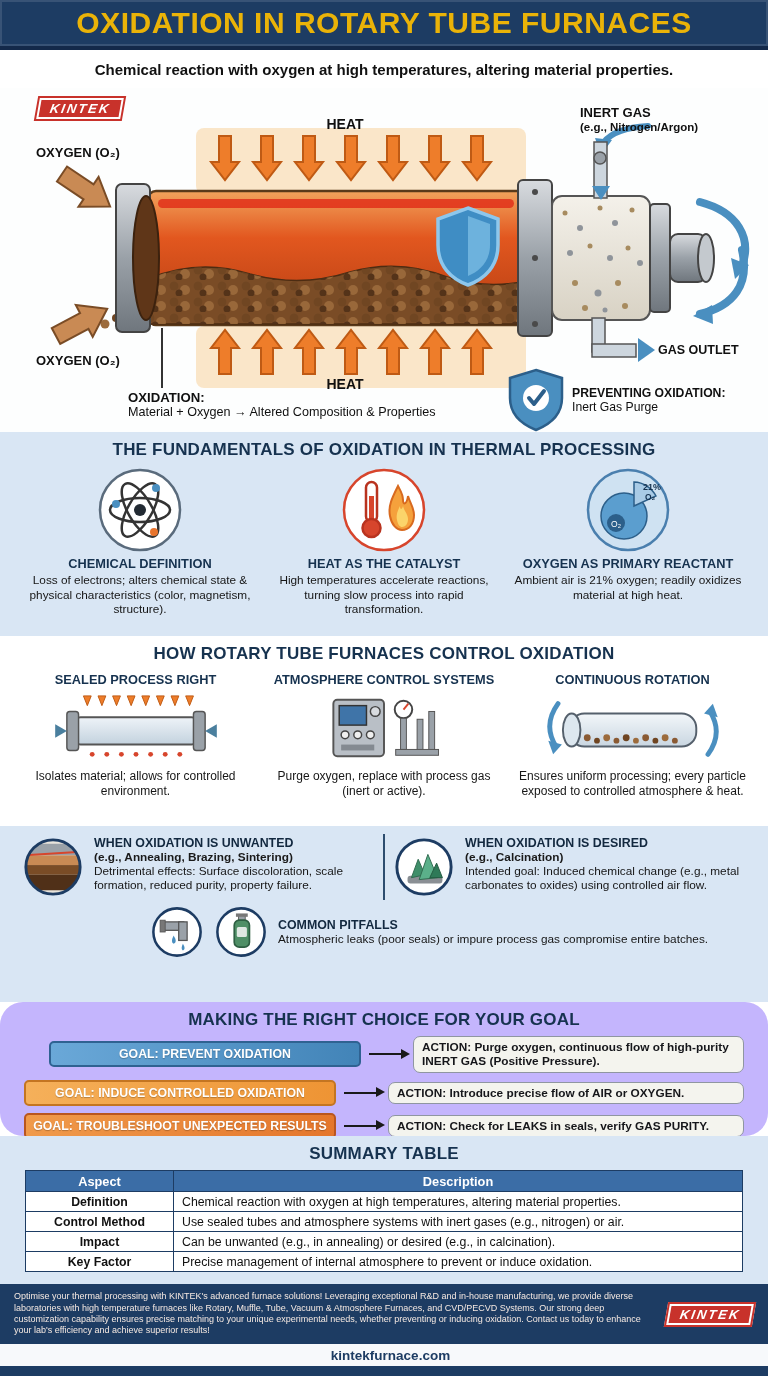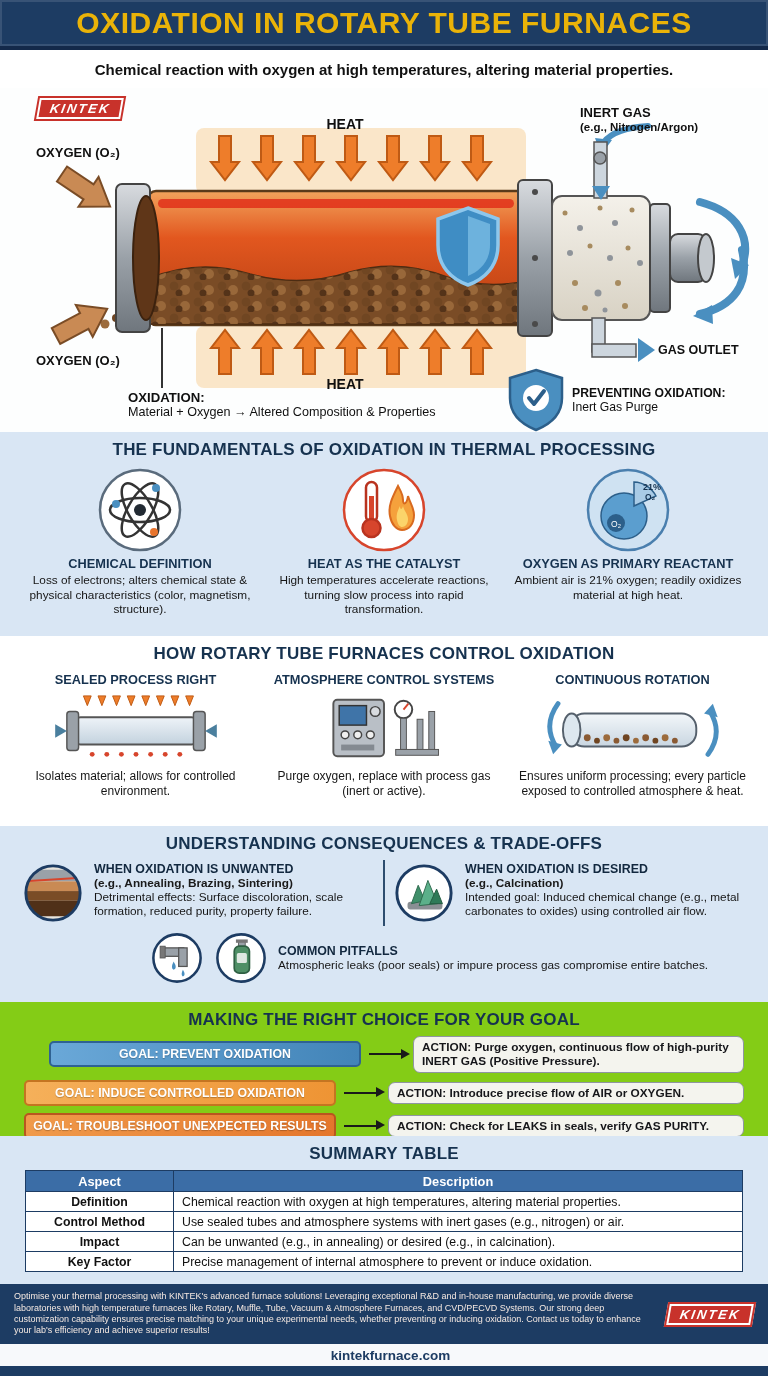--- a/index.html
+++ b/index.html
@@ -58,21 +58,21 @@
   .cons-half{flex:1;display:flex;gap:10px;padding:2px 8px;}
   .cons-half.second{border-left:2px solid #2d4d6e;}
   .cons-icon64{width:62px;height:62px;flex:none;}
   .cons-title{font-size:12.4px;font-weight:800;color:#12283f;}
   .cons-sub{font-size:11.8px;font-weight:700;color:#1a1a1a;}
   .cons-desc{font-size:11.8px;line-height:1.22;color:#161616;font-weight:500;}
   .pitfalls{display:flex;align-items:center;gap:10px;padding:5px 26px 0 150px;}
   .cons-icon52{width:54px;height:54px;flex:none;}
 
   
-  .choices{height:134px;background:#84cc16;}
+  .choices{height:134px;background:#c4b5fd;border-radius:23px;}
   .choice-row{display:flex;align-items:center;margin:0 24px 7px;}
   .pill{width:312px;flex:none;text-align:center;color:#fff;font-weight:800;font-size:12.3px;padding:4px 2px;border-radius:5px;text-shadow:0 1px 1px rgba(0,0,0,.25);}
   .pill-blue{background:linear-gradient(90deg,#6aa8d8,#4284b8);border:2px solid #2f6292;margin-left:25px;}
   .pill-orange{background:linear-gradient(90deg,#f5b05a,#ee9434);border:2px solid #c47521;}
   .pill-deep{background:linear-gradient(90deg,#f09a4a,#e4762c);border:2px solid #b9561f;}
   .arrow-line{width:32px;height:2px;background:#1a1a1a;position:relative;margin:0 4px 0 8px;flex:none;}
   .arrow-line::after{content:"";position:absolute;right:-9px;top:-4.5px;border-left:9px solid #1a1a1a;border-top:5.5px solid transparent;border-bottom:5.5px solid transparent;}
   .action-box{flex:1;margin-left:8px;border:1.6px solid #8f96a1;background:#f4f4ee;border-radius:7px;padding:3px 8px;font-size:11.8px;font-weight:600;color:#15161a;line-height:1.22;}
 
   
@@ -408,21 +408,20 @@
             <path d="M172 64 Q188 42 174 20" fill="none" stroke="#4a8fc0" stroke-width="5" stroke-linecap="round"></path>
             <polygon points="182,26 168,22 177,12" fill="#4a8fc0"></polygon>
           </svg>
         </div>
         <div class="ctrl-desc">Ensures uniform processing; every particle exposed to controlled atmosphere &amp; heat.</div>
       </div>
     </div>
   </section>
 
   <section class="band light consequences">
-    <h2 class="sec-title">UNDERSTANDING CONSEQUENCES &amp; TRADE-OFFS</h2>
     <div class="cons-row">
       <div class="cons-half">
         <div class="cons-icon64">
           <svg viewBox="0 0 64 64">
             <defs>
                 <clipPath id="cclip1">
                   <circle cx="32" cy="32" r="28"></circle>
                 </clipPath>
               </defs>
             <circle cx="32" cy="32" r="28" fill="#e8e4dc"></circle>

